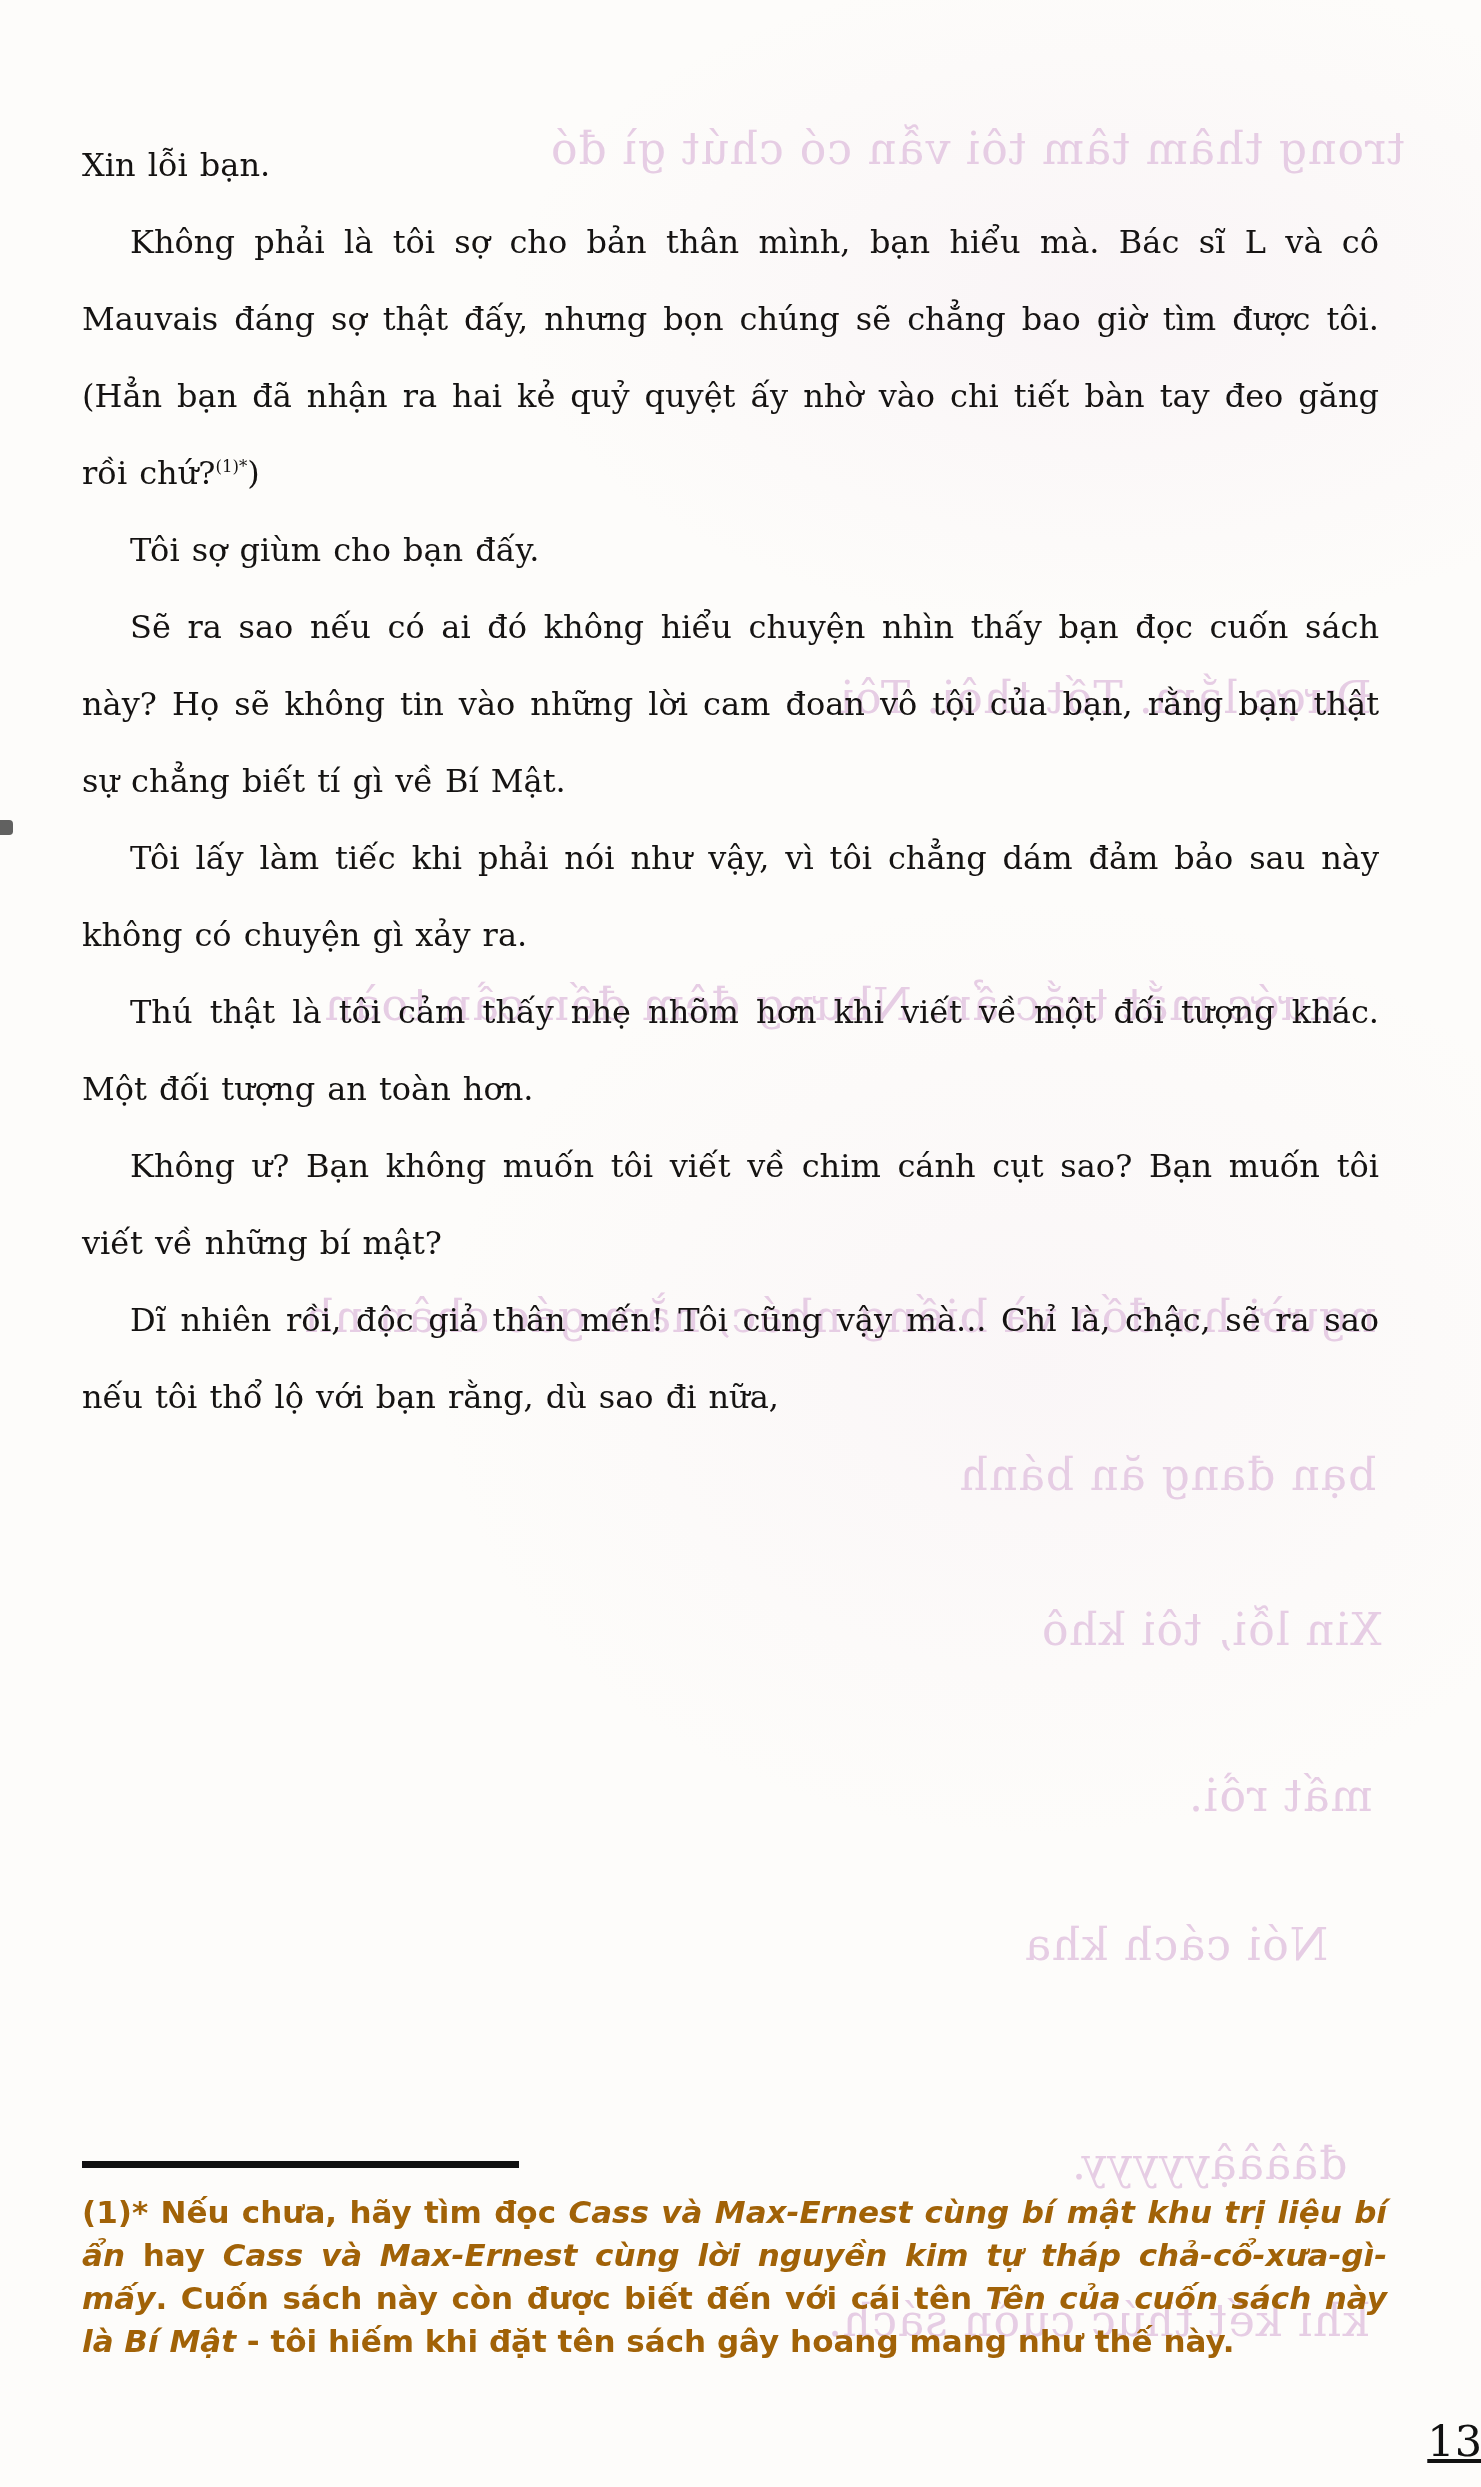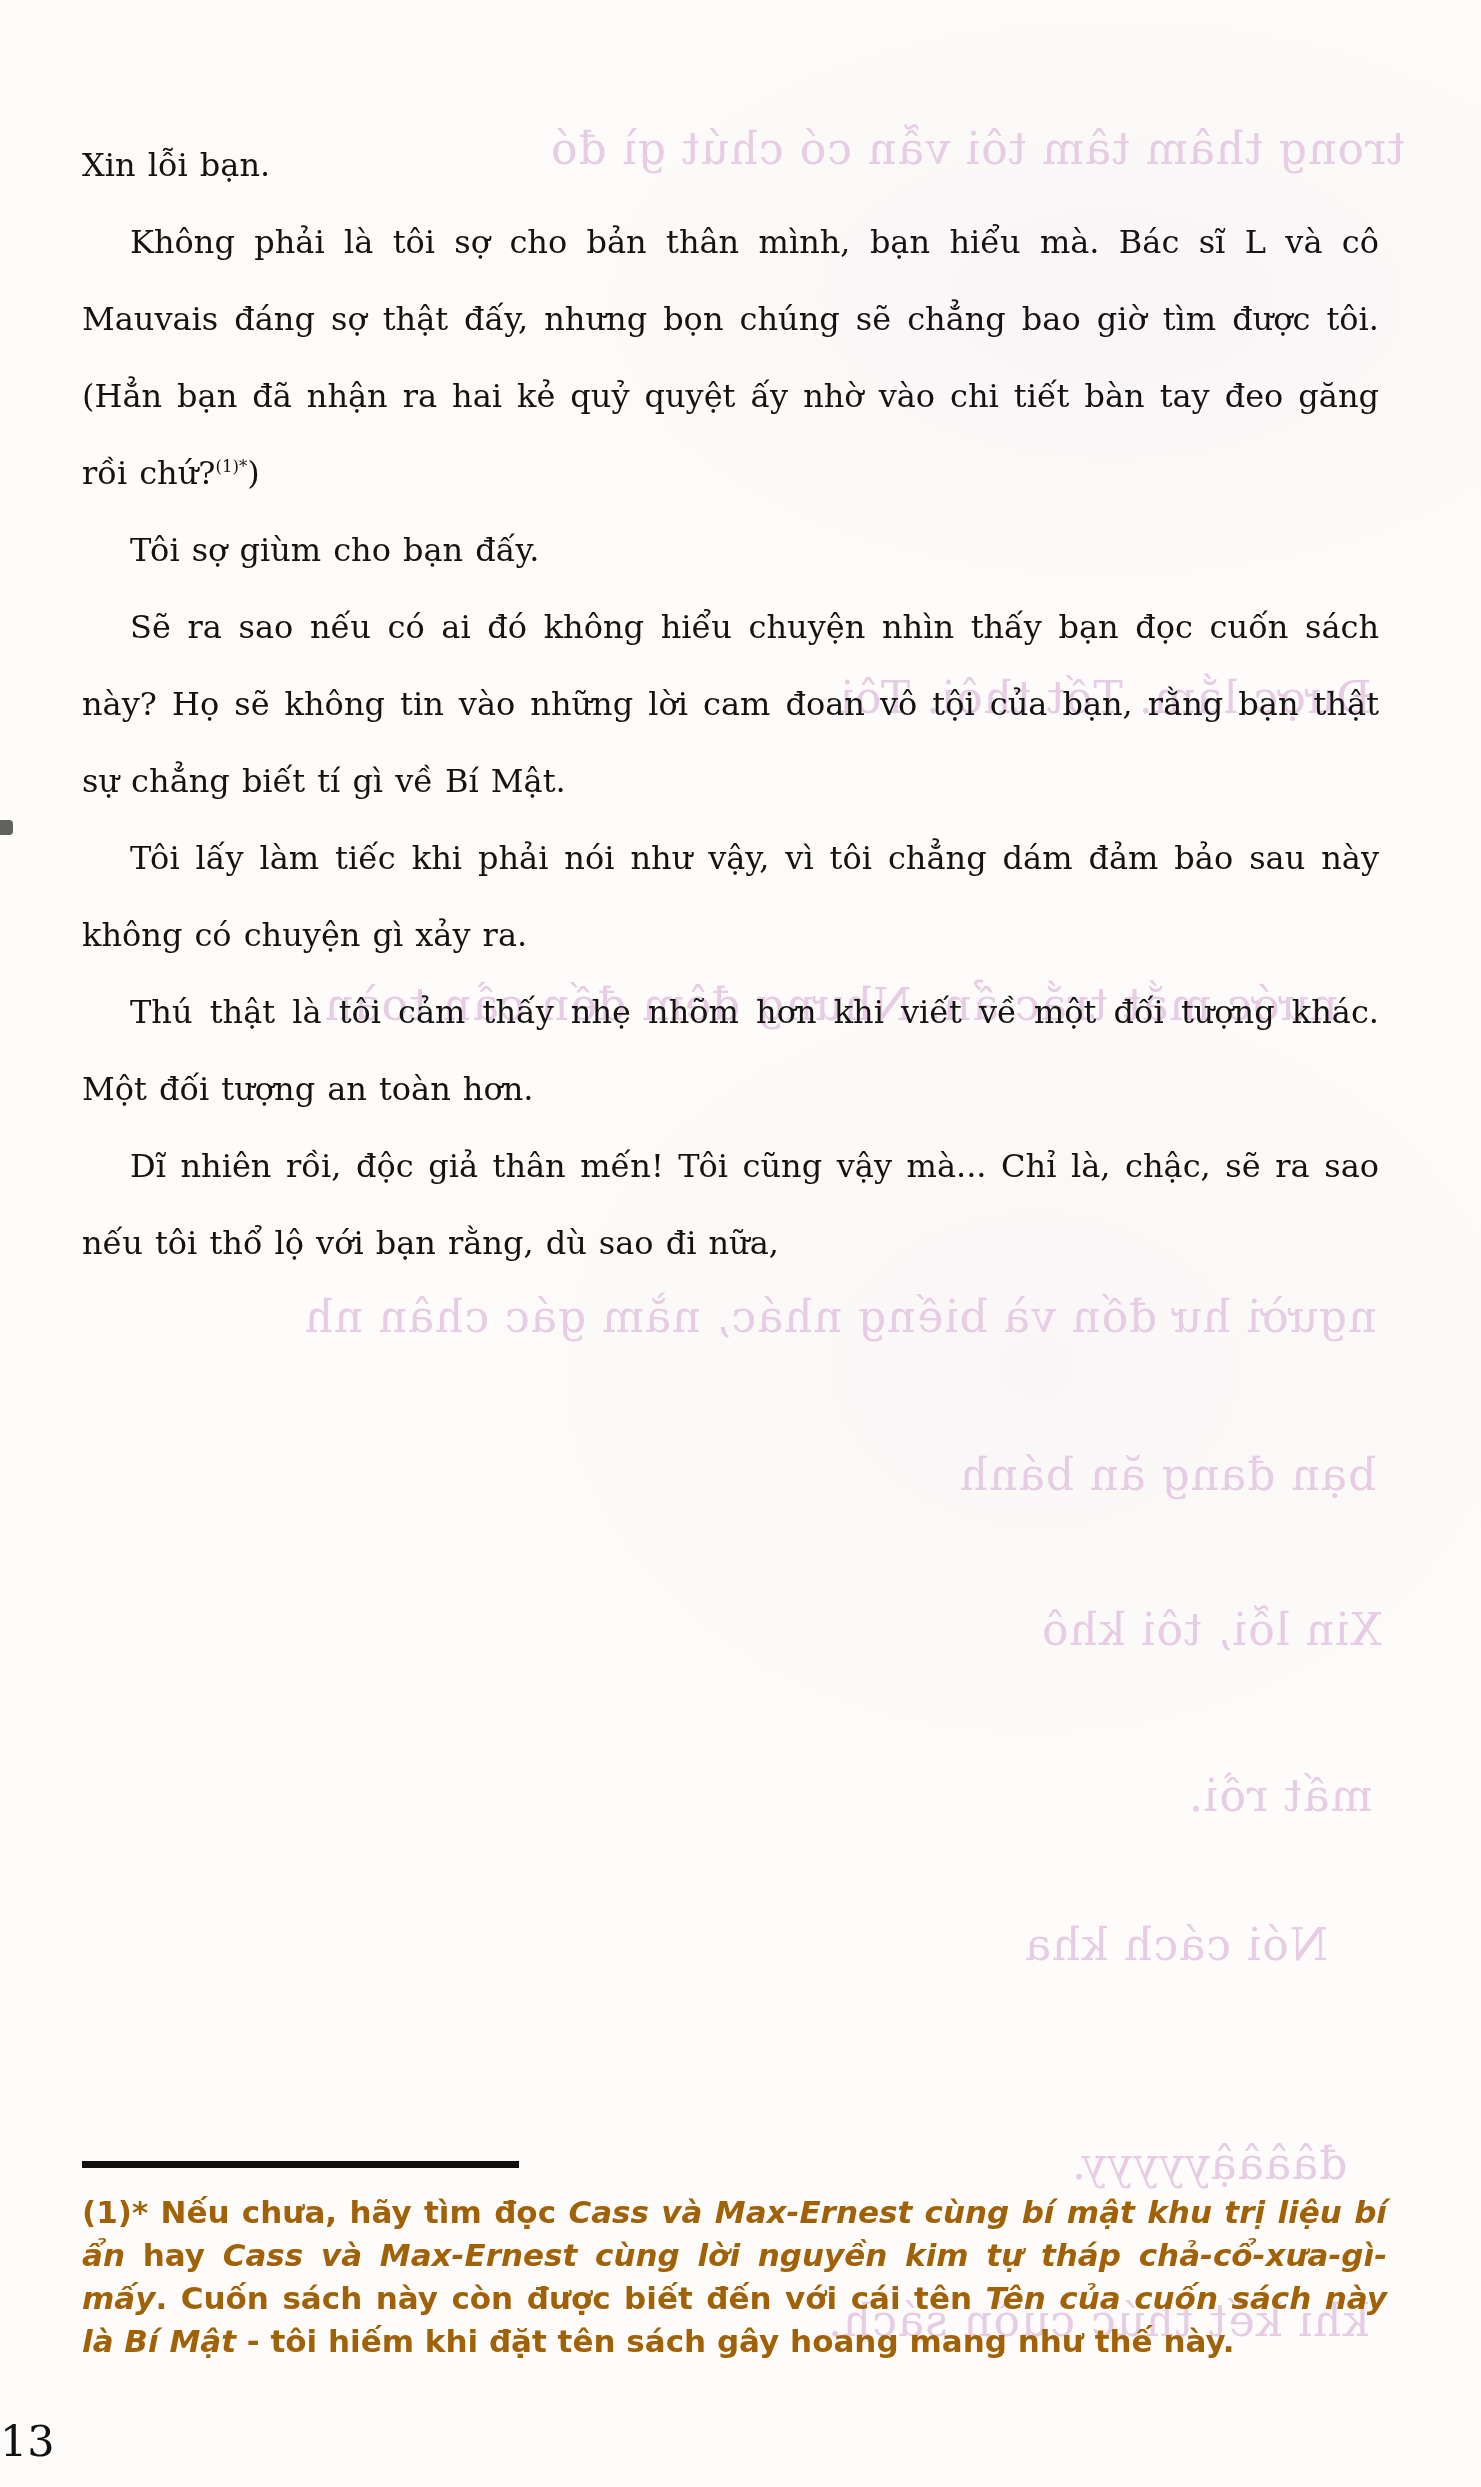--- a/index.html
+++ b/index.html
@@ -72,24 +72,25 @@
     font-size: 31px;
     line-height: 43px;
     color: #a16207;
     text-align: justify;
   }
   #footnote .it { font-style: italic; }
   #page-number {
     position: absolute;
     left: 0; right: 0;
     top: 2416px;
-    text-align: left;
+    text-align: right;
     font-size: 43px;
     color: #111;
     z-index: 2;
+    text-decoration: underline;
   }
   .scan-artifact {
     position: absolute;
     left: 0; top: 820px;
     width: 12.5px; height: 15.4px;
     background: #3a3a3a;
     border-radius: 0 3.8px 3.8px 0;
     opacity: .8;
     z-index: 2;
   }
@@ -113,20 +114,21 @@
 
   <div class="scan-artifact"></div>
 
   <div id="text-layer">
       <p class="para"><span>Xin lỗi bạn.</span></p>
       <p class="para indent"><span>Không phải là tôi sợ cho bản thân mình, bạn hiểu mà. Bác sĩ L và cô Mauvais đáng sợ thật đấy, nhưng bọn chúng sẽ chẳng bao giờ tìm được tôi. (Hẳn bạn đã nhận ra hai kẻ quỷ quyệt ấy nhờ vào chi tiết bàn tay đeo găng rồi chứ?</span><sup>(1)*</sup><span>)</span></p>
       <p class="para indent"><span>Tôi sợ giùm cho bạn đấy.</span></p>
       <p class="para indent"><span>Sẽ ra sao nếu có ai đó không hiểu chuyện nhìn thấy bạn đọc cuốn sách này? Họ sẽ không tin vào những lời cam đoan vô tội của bạn, rằng bạn thật sự chẳng biết tí gì về Bí Mật.</span></p>
       <p class="para indent"><span>Tôi lấy làm tiếc khi phải nói như vậy, vì tôi chẳng dám đảm bảo sau này không có chuyện gì xảy ra.</span></p>
       <p class="para indent"><span>Thú thật là tôi cảm thấy nhẹ nhõm hơn khi viết về một đối tượng khác. Một đối tượng an toàn hơn.</span></p>
+      <p class="para indent"><span>Không ư? Bạn không muốn tôi viết về chim cánh cụt sao? Bạn muốn tôi viết về những bí mật?</span></p>
       <p class="para indent"><span>Dĩ nhiên rồi, độc giả thân mến! Tôi cũng vậy mà... Chỉ là, chậc, sẽ ra sao nếu tôi thổ lộ với bạn rằng, dù sao đi nữa,</span></p>
     </div>
 
   <div id="footnote-block">
     <div id="footnote-divider"></div>
     <p id="footnote"><span>(1)* Nếu chưa, hãy tìm đọc </span><span class="it">Cass và Max-Ernest cùng bí mật khu trị liệu bí ẩn</span><span> hay </span><span class="it">Cass và Max-Ernest cùng lời nguyền kim tự tháp chả-cổ-xưa-gì-mấy</span><span>. Cuốn sách này còn được biết đến với cái tên </span><span class="it">Tên của cuốn sách này là Bí Mật</span><span> - tôi hiếm khi đặt tên sách gây hoang mang như thế này.</span></p>
   </div>
 
   <div id="page-number">13</div>
 </div>

